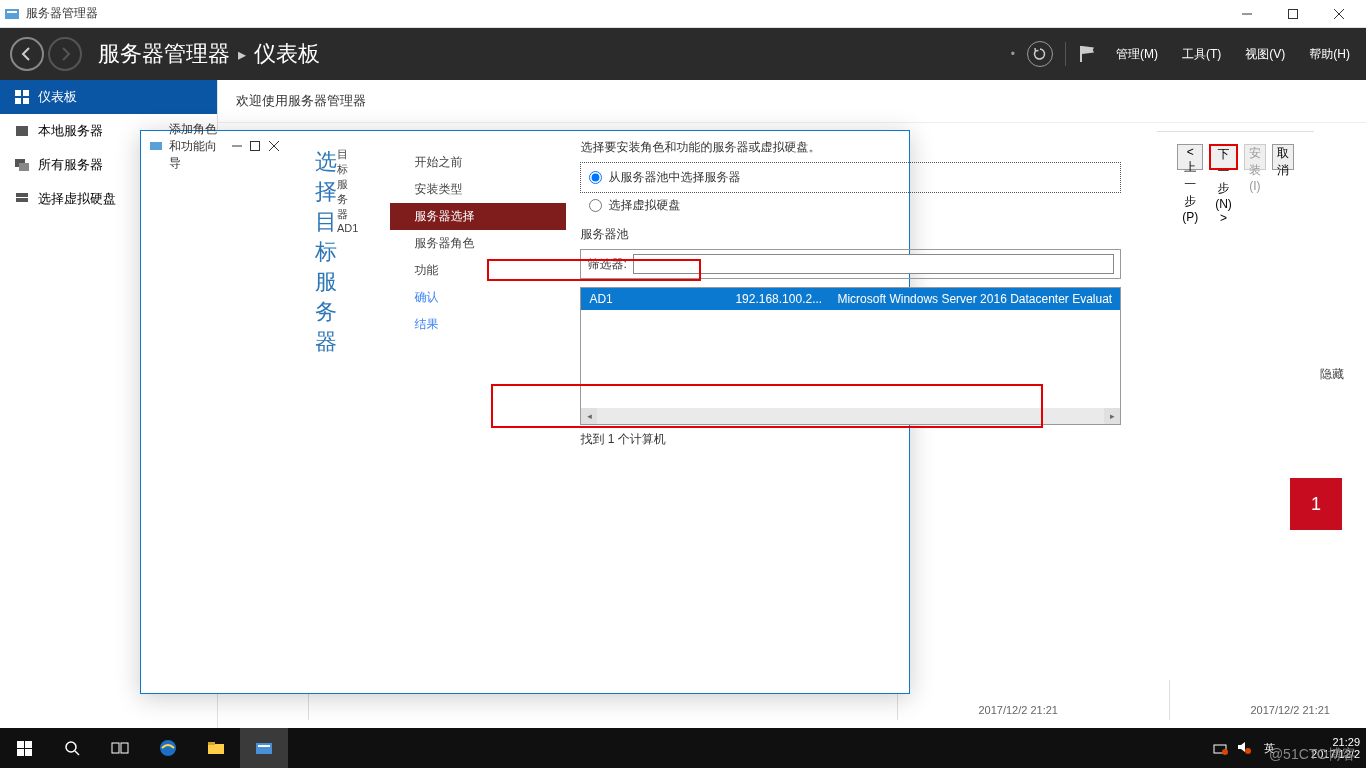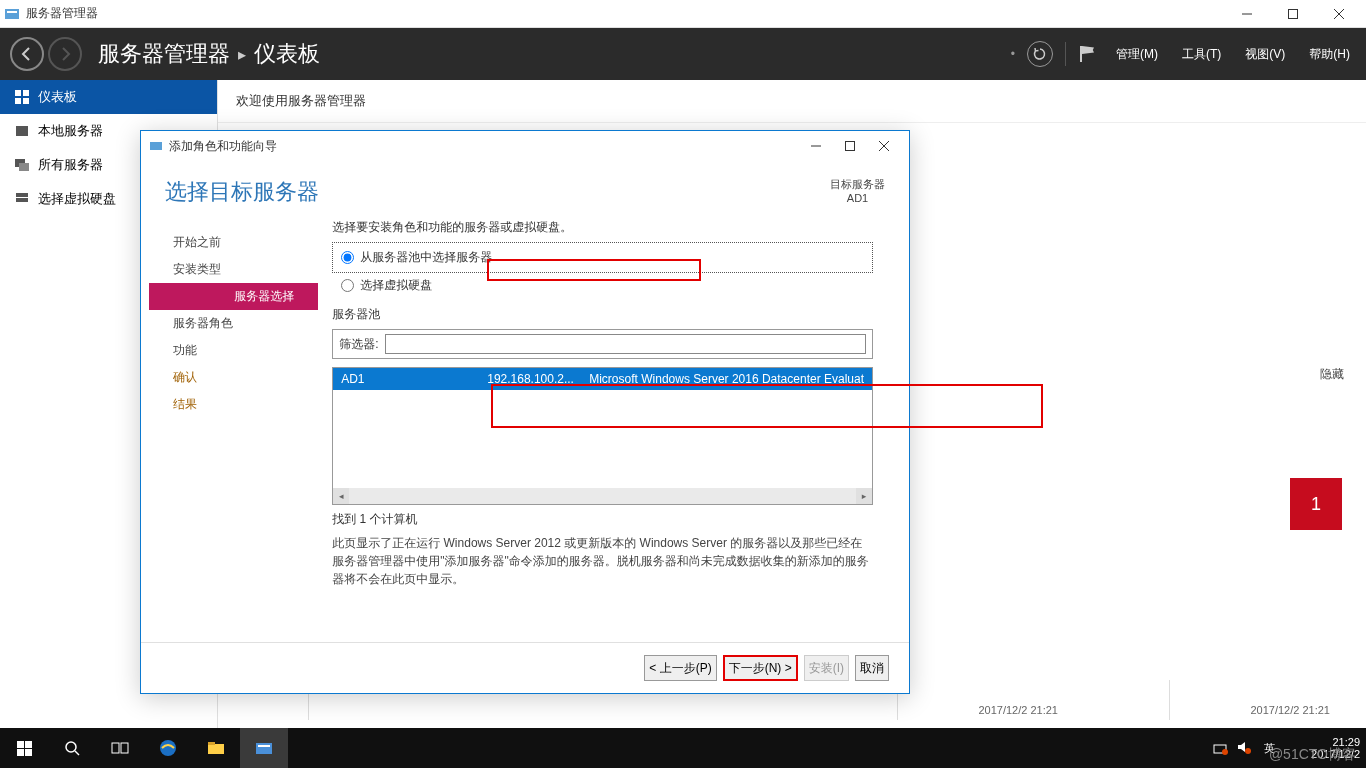--- a/index.html
+++ b/index.html
@@ -39,34 +39,34 @@
 .tile-red { position: absolute; right: 24px; top: 398px; width: 52px; height: 52px; background: #c60c1e; color: #fff; text-align: center; line-height: 52px; font-size: 18px; }
 .time-stamp { position: absolute; font-size: 11px; color: #666; }
 .ts1 { right: 36px; top: 624px; }
 .ts2 { right: 308px; top: 624px; }
 .vline { position: absolute; width: 1px; background: #ddd; top: 600px; height: 40px; }
 .vl1 { right: 196px; }
 .vl2 { right: 468px; }
 .vl3 { left: 90px; }
 
 
-.dialog { position: absolute; left: 140px; top: 130px; width: 770px; height: 564px; background: #fff; border: 1px solid #0b79d0; box-shadow: 0 4px 24px rgba(0,0,0,0.2); display: flex; flex-direction: column; }
+.dialog { position: absolute; left: 140px; top: 130px; width: 770px; height: 564px; background: #fff; border: 1px solid #0b79d0; box-shadow: 0 4px 24px rgba(0,0,0,0.2); display: flex; flex-direction: row; }
 .dlg-title { height: 30px; display: flex; align-items: center; padding: 0 8px; font-size: 12px; color: #333; }
 .dlg-title .spacer { flex: 1; }
 .dlg-title .wctl { width: 34px; height: 24px; display: flex; align-items: center; justify-content: center; }
 .dlg-head { padding: 16px 24px 4px 24px; display: flex; align-items: flex-start; }
 .dlg-head h1 { font-size: 22px; font-weight: normal; color: #2d76b7; }
-.dlg-head .target { margin-left: auto; text-align: center; font-size: 11px; color: #444; }
+.dlg-head .target { margin-left: auto; text-align: left; font-size: 11px; color: #444; }
 .dlg-body { flex: 1; display: flex; padding: 8px 0 0 0; }
 
 
 .steps { width: 192px; padding: 10px 8px; font-size: 12px; }
 .steps .step { padding: 5px 24px; color: #444; }
-.steps .step.current { background: #be185d; color: #fff; text-align: right; }
-.steps .step.disabled { color: #a16207; }
+.steps .step.current { background: #7f1d1d; color: #fff; }
+.steps .step.disabled { color: #3b82f6; }
 
 
 .wmain { flex: 1; padding: 0 36px 0 6px; font-size: 12px; color: #333; }
 .wmain .intro { margin-bottom: 6px; }
 .radio-area { border: 1px dotted #555; padding: 4px 8px; margin-bottom: 2px; }
 .redbox1 { position: absolute; left: 346px; top: 128px; width: 214px; height: 22px; border: 2px solid #e20000; pointer-events: none; }
 .radio-row { display: flex; align-items: center; gap: 6px; padding: 2px 0; }
 .radio-row input { width: 13px; height: 13px; }
 .pool-label { margin-top: 10px; }
 .filter-row { border: 1px solid #999; margin-top: 6px; padding: 4px 6px; display: flex; align-items: center; gap: 6px; justify-content: flex-end; }
@@ -293,21 +293,20 @@
           </div>
         </div>
         <div class="table-scroll">
           <div class="sbtn">◂</div>
           <div class="strack"></div>
           <div class="sbtn">▸</div>
         </div>
       </div>
 
       <div class="found-label">找到 1 个计算机</div>
-      <div class="desc-text">此页显示了正在运行 Windows Server 2012 或更新版本的 Windows Server 的服务器以及那些已经在服务器管理器中使用"添加服务器"命令添加的服务器。脱机服务器和尚未完成数据收集的新添加的服务器将不会在此页中显示。</div>
     </div>
   </div>
 
   <div class="redbox1"></div>
   <div class="redbox2"></div>
 
   <div class="dlg-buttons">
     <button>&lt; 上一步(P)</button>
     <button class="redbox3">下一步(N) &gt;</button>
     <button disabled="">安装(I)</button>

